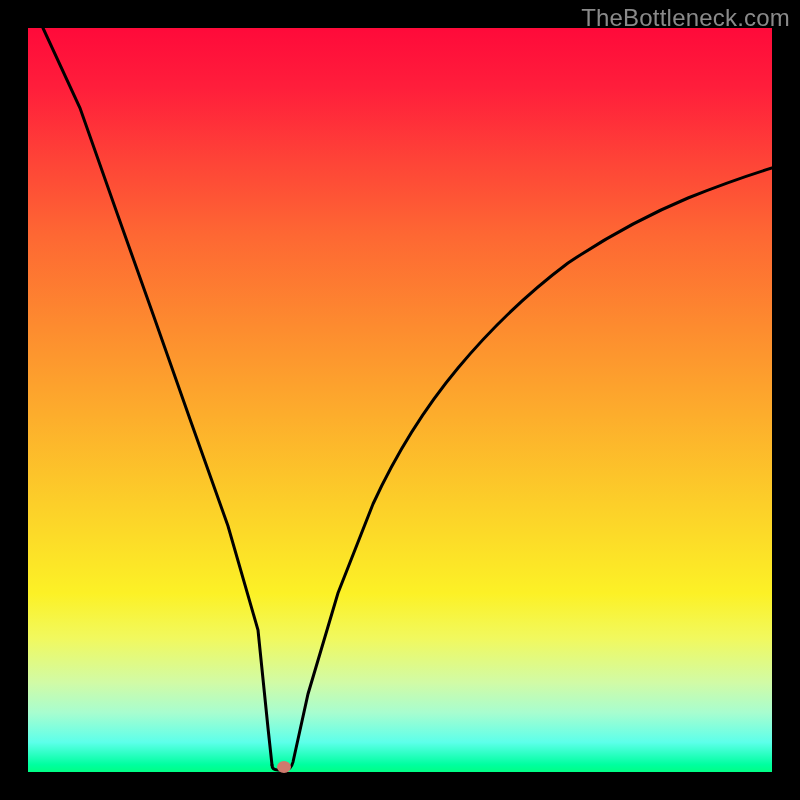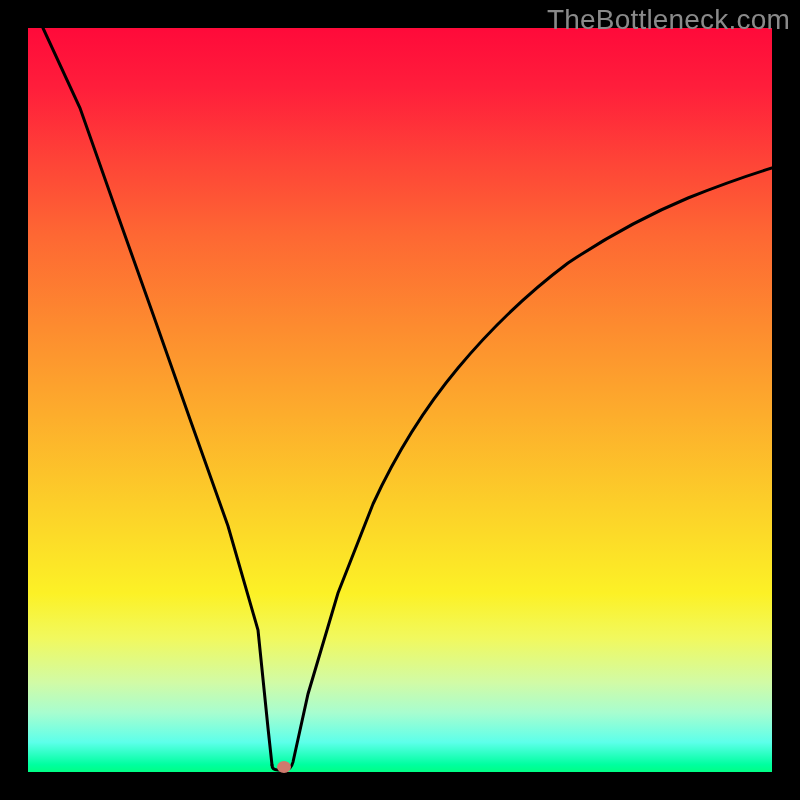--- a/index.html
+++ b/index.html
@@ -52,21 +52,21 @@
     position: absolute;
     width: 14px;
     height: 12px;
     border-radius: 50%;
   }
   .attribution {
     position: absolute;
     top: 4px;
     right: 10px;
     color: #8a8a8a;
-    font-size: 28px;
+    font-size: 24px;
     letter-spacing: 0.2px;
   }
 </style>
 </head>
 <body>
 
 <div class="frame">
   <div class="plot">
     <svg class="curve" viewBox="0 0 744 744" preserveAspectRatio="none">
       <path d="M 15 0

